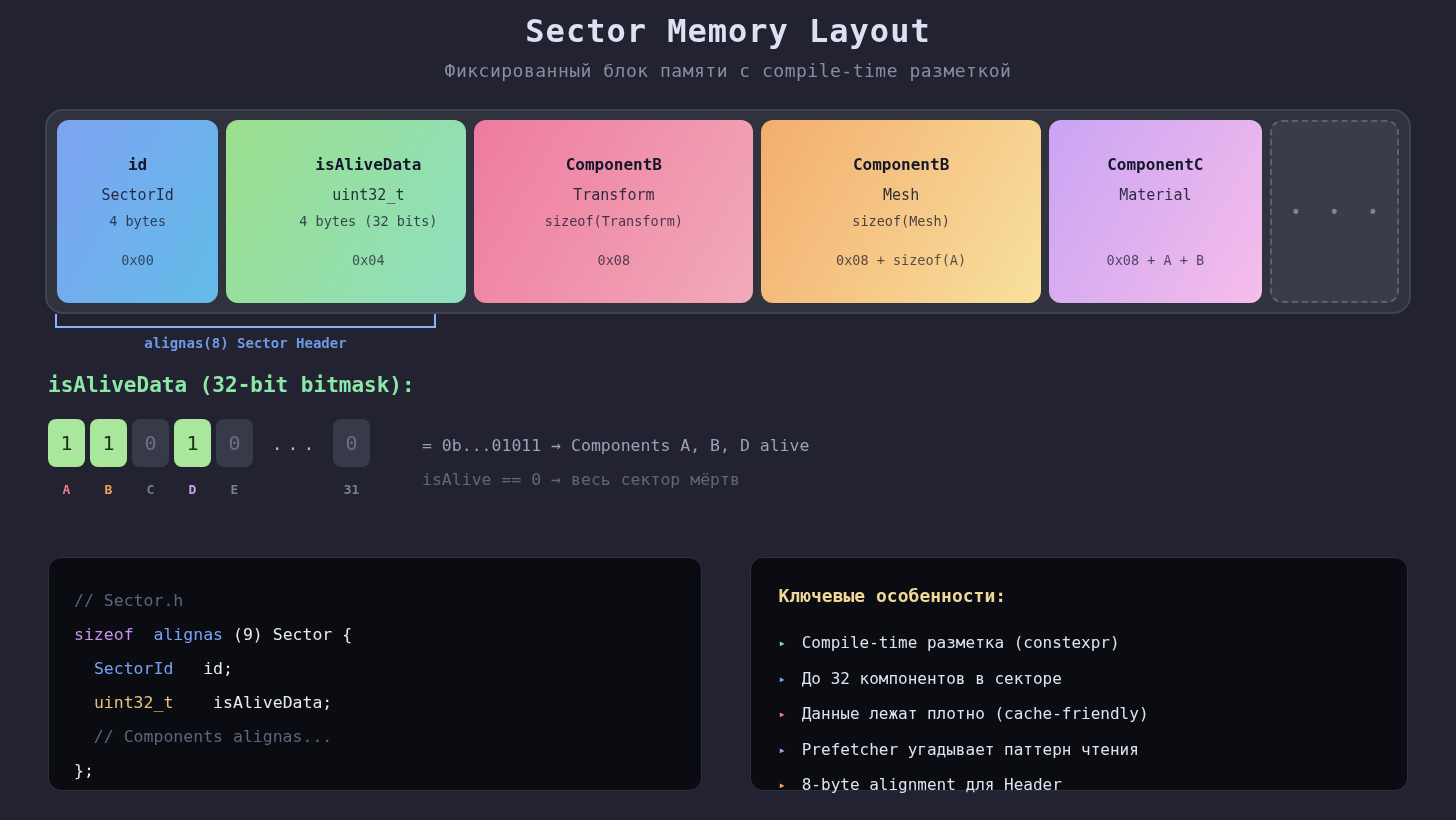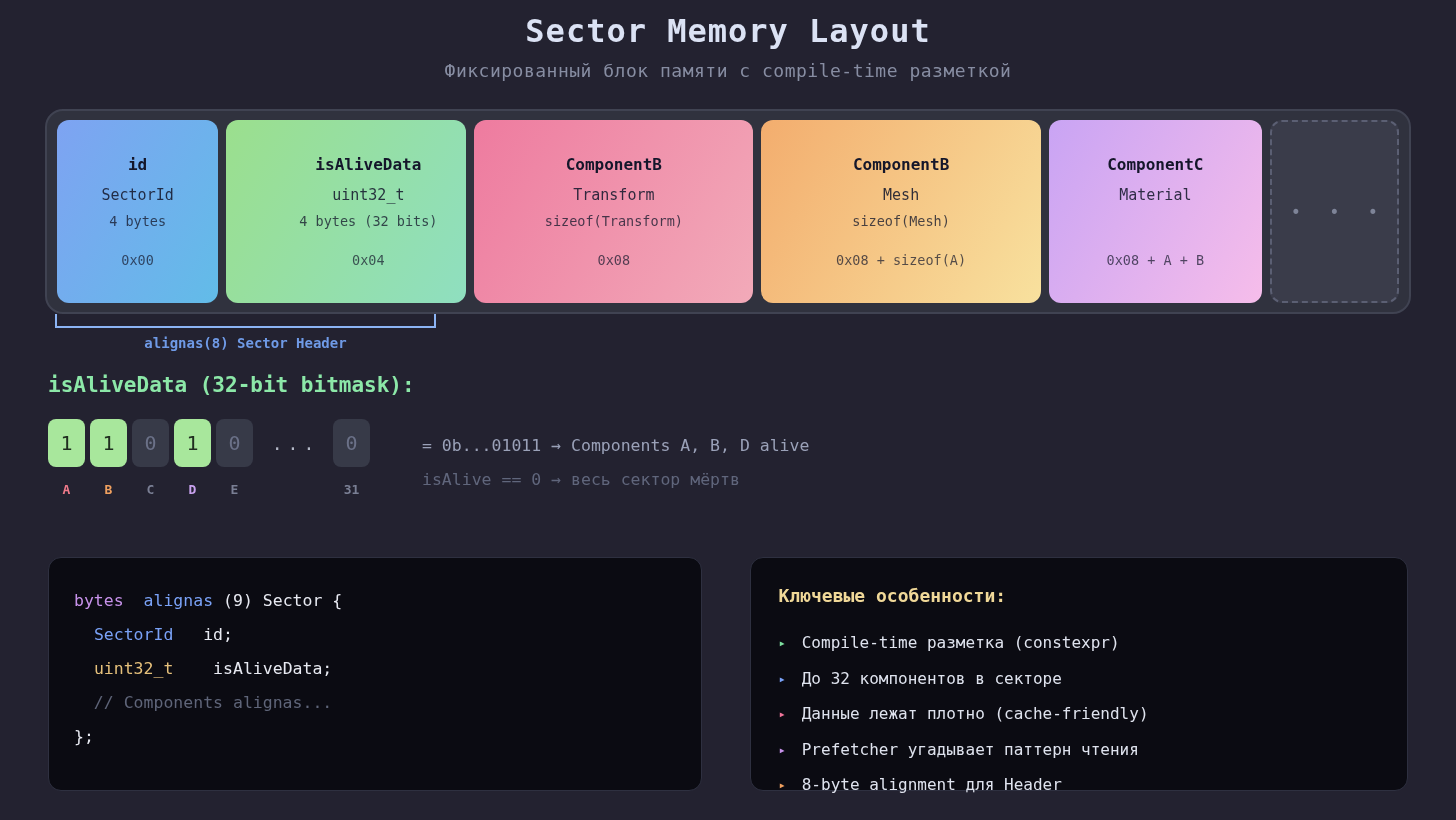--- a/index.html
+++ b/index.html
@@ -203,21 +203,22 @@
     </div>
     <div class="bit-notes">
       <div class="bit-note-1">= 0b...01011 → Components A, B, D alive</div>
       <div class="bit-note-2">isAlive == 0 → весь сектор мёртв</div>
     </div>
   </div>
 
   <div class="panels">
 
     <div class="panel code-panel">
-      <div class="code-line"><span style="color: rgb(199, 146, 234);">bytes</span><span style="color: rgb(232, 234, 242);">  </span><span style="color: rgb(122, 162, 247);">alignas</span><span style="color: rgb(232, 234, 242);"> (9) Sector {</span></div>
+      <div class="code-line"><span style="color: rgb(95, 101, 121);">// Sector.h</span></div>
+      <div class="code-line"><span style="color: rgb(199, 146, 234);">sizeof</span><span style="color: rgb(232, 234, 242);">  </span><span style="color: rgb(122, 162, 247);">alignas</span><span style="color: rgb(232, 234, 242);"> (9) Sector {</span></div>
       <div class="code-line"><span style="color: rgb(232, 234, 242);">  </span><span style="color: rgb(122, 162, 247);">SectorId</span><span style="color: rgb(232, 234, 242);">   id;</span></div>
       <div class="code-line"><span style="color: rgb(232, 234, 242);">  </span><span style="color: rgb(229, 192, 123);">uint32_t</span><span style="color: rgb(232, 234, 242);">    isAliveData;</span></div>
       <div class="code-line"><span style="color: rgb(95, 101, 121);">  // Components alignas...</span></div>
       <div class="code-line"><span style="color: rgb(232, 234, 242);">};</span></div>
     </div>
 
     <div class="panel features-panel">
       <div class="features-heading">Ключевые особенности:</div>
       <div class="feature-item">
         <span class="feature-arrow" style="color: rgb(126, 224, 160);">▸</span>

